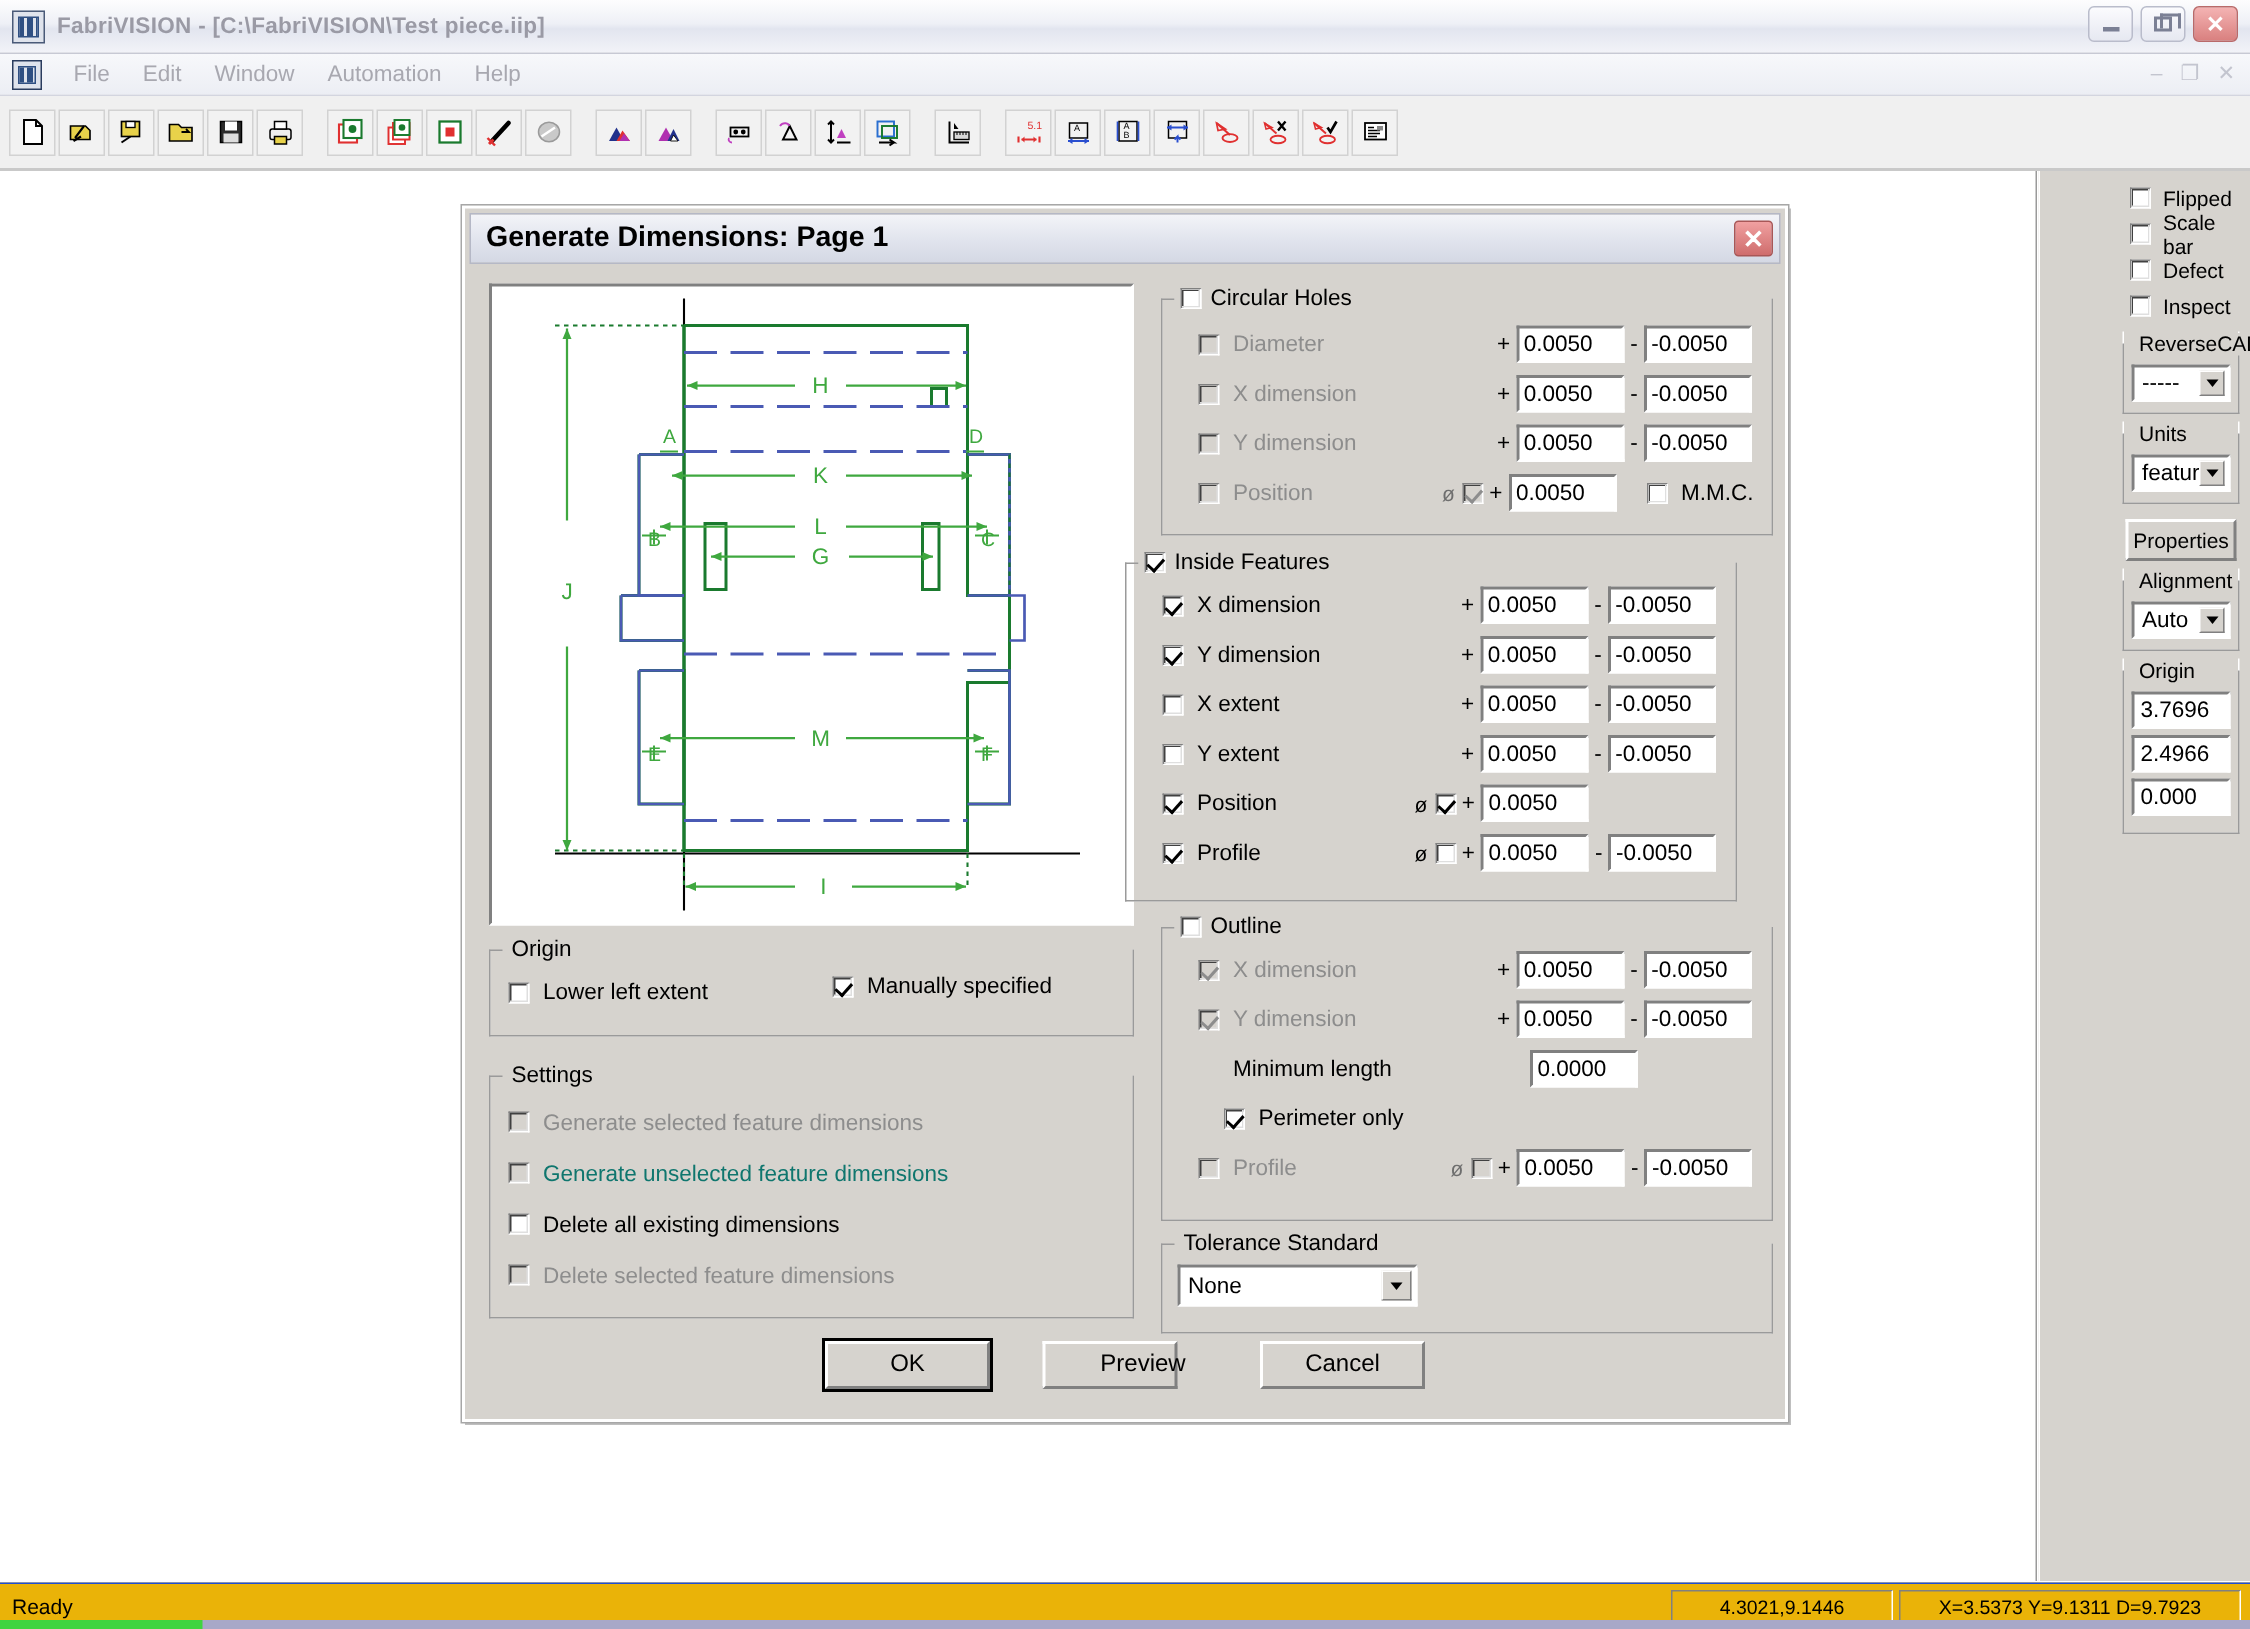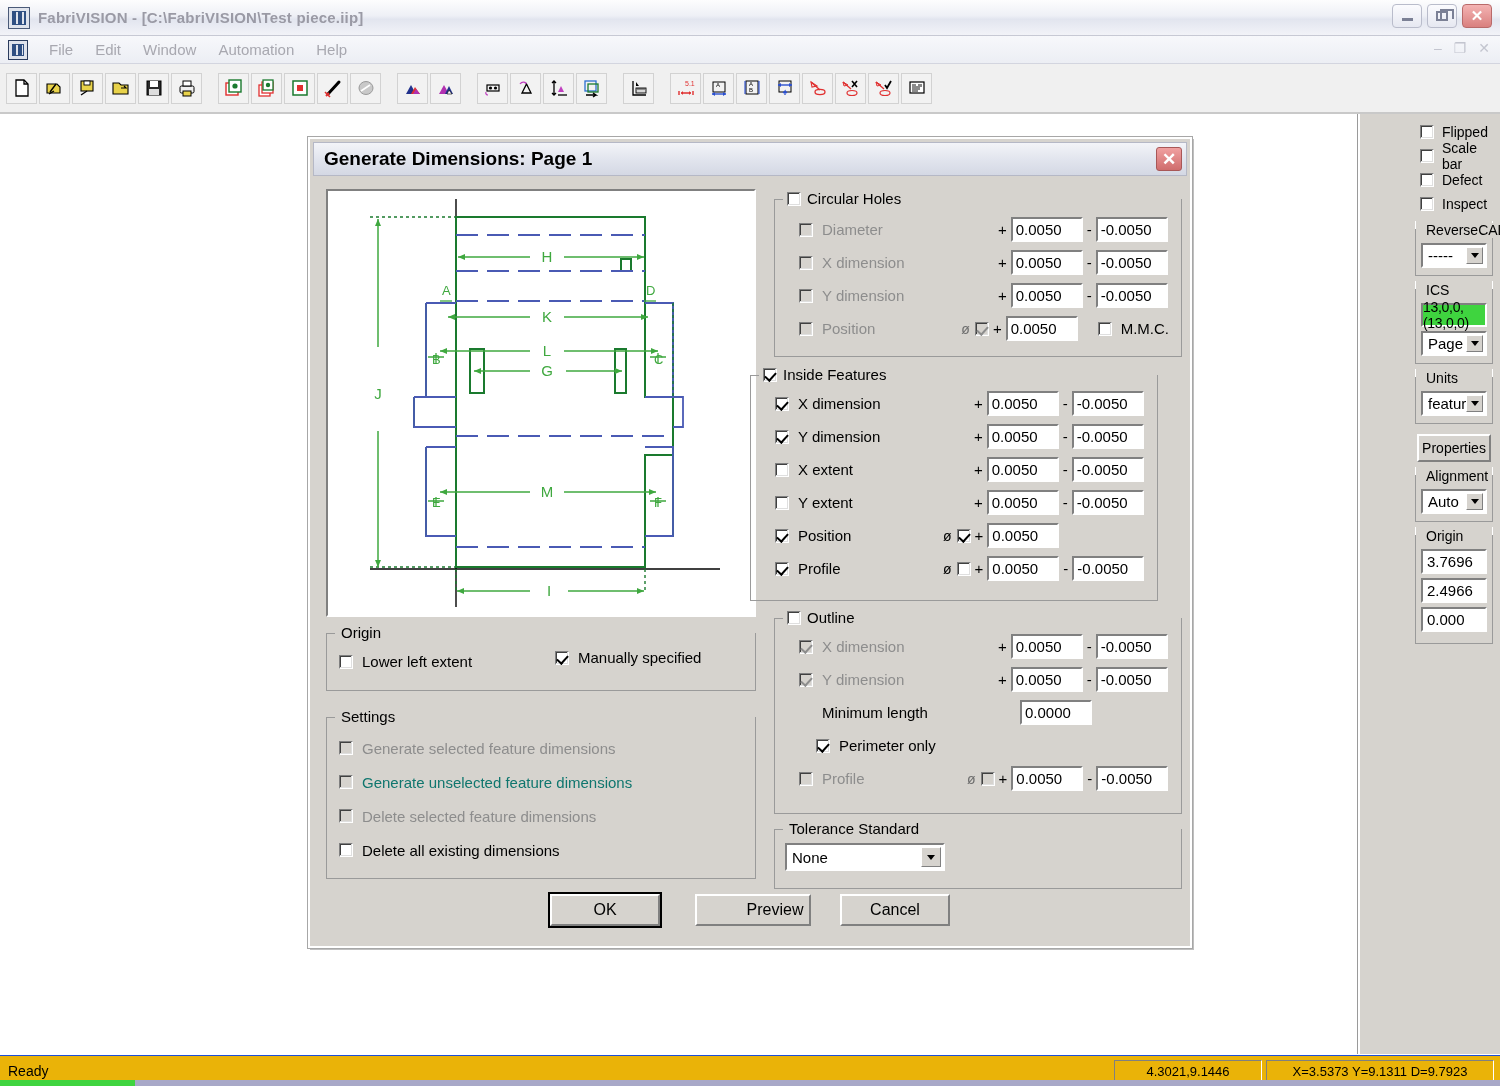--- a/index.html
+++ b/index.html
@@ -513,30 +513,20 @@
     <div class="grp">
       <div class="gtitle">ReverseCAD</div>
       <div class="gbody">
         <div class="combo">
           <span>-----</span>
           <span class="arrow"></span>
         </div>
       </div>
     </div>
 
-    <div class="grp">
-      <div class="gtitle">ICS</div>
-      <div class="gbody">
-        <div class="ics-val">13,0,0,(13,0,0)</div>
-        <div class="combo">
-          <span>Page 1</span>
-          <span class="arrow"></span>
-        </div>
-      </div>
-    </div>
 
     <div class="grp">
       <div class="gtitle">Units</div>
       <div class="gbody">
         <div class="combo">
           <span>feature</span>
           <span class="arrow"></span>
         </div>
       </div>
     </div>
@@ -707,26 +697,26 @@
       <div style="position:absolute; left:12px; top:14px;">
         <div style="display:flex;align-items:center;height:34px;">
           <span class="cbox disabled"></span>
           <span style="font-size:15px;margin-left:9px;color:#8d8d8d;">Generate selected feature dimensions</span>
         </div>
         <div style="display:flex;align-items:center;height:34px;">
           <span class="cbox disabled"></span>
           <span style="font-size:15px;margin-left:9px;color:#0f766e;">Generate unselected feature dimensions</span>
         </div>
         <div style="display:flex;align-items:center;height:34px;">
+          <span class="cbox"></span>
+          <span style="font-size:15px;margin-left:9px;color:#000;">Delete all existing dimensions</span>
+        </div>
+        <div style="display:flex;align-items:center;height:34px;">
           <span class="cbox disabled"></span>
           <span style="font-size:15px;margin-left:9px;color:#8d8d8d;">Delete selected feature dimensions</span>
-        </div>
-        <div style="display:flex;align-items:center;height:34px;">
-          <span class="cbox"></span>
-          <span style="font-size:15px;margin-left:9px;color:#000;">Delete all existing dimensions</span>
         </div>
       </div>
     </div>
 
     <div class="dgrp" style="left:464px; top:60px; width:408px; height:158px;">
       <div class="topline-l"></div>
       <div class="dtitle withcb">
         <span class="cbox"></span>
         <span style="font-weight:normal;">Circular Holes</span>
       </div>
@@ -875,21 +865,21 @@
     <div class="dgrp" style="left:464px; top:690px; width:408px; height:60px;">
       <div class="topline-l"></div>
       <div class="dtitle">Tolerance Standard</div>
       <div class="combo" style="position:absolute;left:10px;top:14px;width:160px;height:28px;">
         <span>None</span>
         <span class="arrow" style="width:20px;height:20px;"></span>
       </div>
     </div>
 
     <div class="dbtn default" style="position:absolute;left:240px;top:755px;width:110px;">OK</div>
-    <div class="dbtn" style="position:absolute;left:385px;top:755px;width:116px;padding-left:44px;">Preview</div>
+    <div class="dbtn" style="position:absolute;left:385px;top:755px;width:90px;padding-left:44px;">Preview</div>
     <div class="dbtn" style="position:absolute;left:530px;top:755px;width:110px;">Cancel</div>
   </div>
 
   <div id="statusbar">
     <div style="flex:1; padding-left:8px; font-size:14px; color:#000;">Ready</div>
     <div class="sb-panel" style="width:148px; justify-content:center;">4.3021,9.1446</div>
     <div class="sb-panel" style="width:228px; justify-content:center; margin-right:6px;">X=3.5373 Y=9.1311 D=9.7923</div>
   </div>
   <div id="progress">
     <div class="fill" id="progfill" style="width: 9%;"></div>

